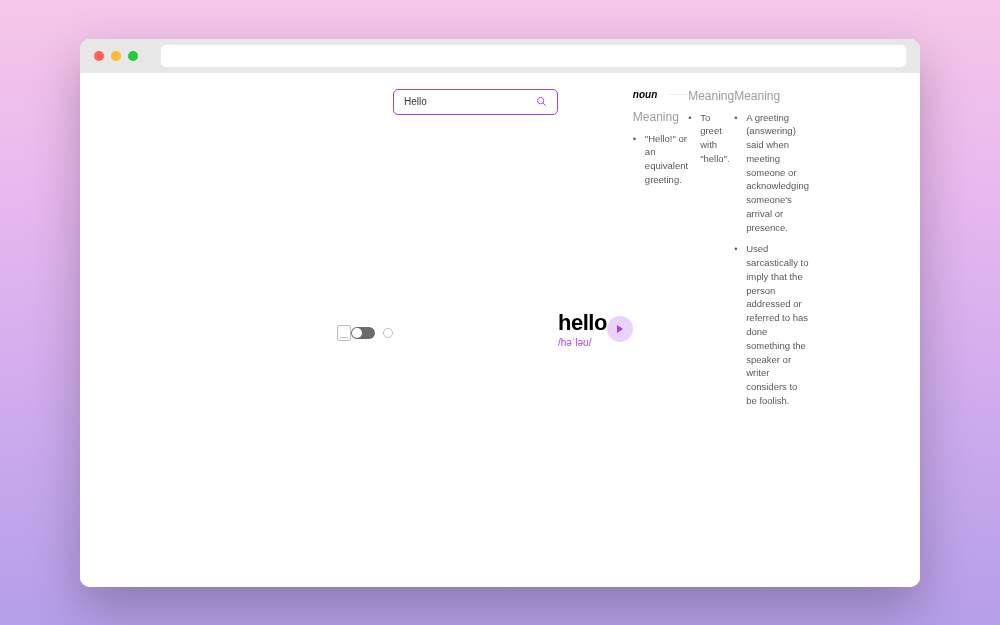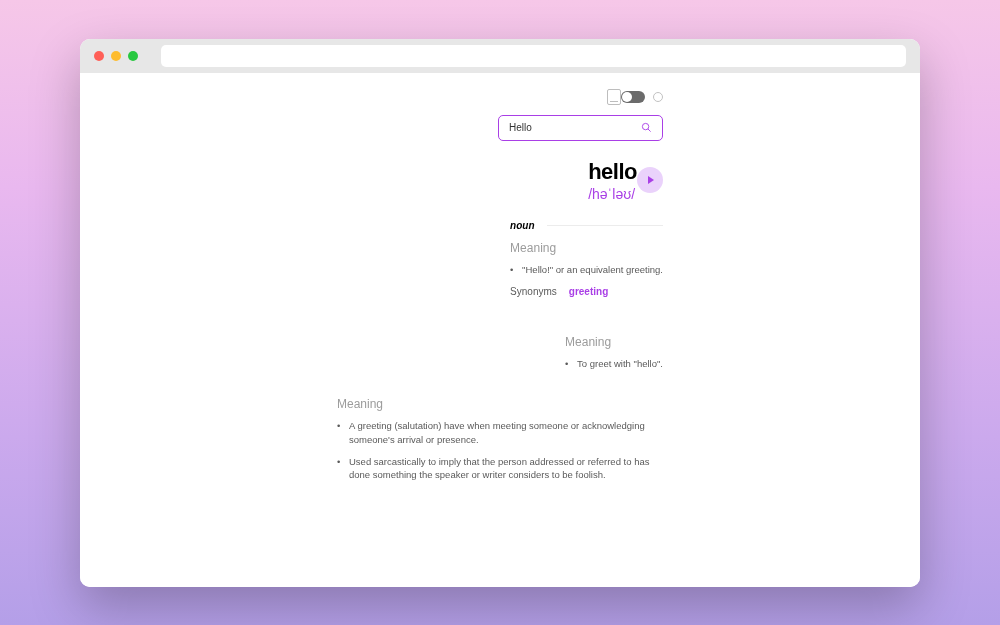--- a/index.html
+++ b/index.html
@@ -46,22 +46,21 @@
   flex: 1;
   background: #fff;
   display: flex;
   justify-content: center;
   padding: 16px 0 0 0;
   overflow: hidden;
 }
 .inner {
   width: 326px;
   display: flex;
-  flex-direction: column;
-  align-items: flex-end;
+  flex-direction: row;
 }
 .toprow {
   display: flex;
   align-items: center;
   justify-content: space-between;
   margin-bottom: 10px;
 }
 .book-icon {
   width: 14px; height: 16px;
   border: 1px solid #bdbdbd;
@@ -120,21 +119,21 @@
   justify-content: space-between;
   margin-bottom: 18px;
 }
 .word {
   font-size: 22px;
   font-weight: 700;
   color: #000;
   letter-spacing: -0.5px;
 }
 .phonetic {
-  font-size: 14px;
+  font-size: 10px;
   color: #a93fe6;
   margin-top: 1px;
 }
 .play {
   width: 26px; height: 26px;
   border-radius: 50%;
   background: #ead2fb;
   display: flex;
   align-items: center;
   justify-content: center;
@@ -245,37 +244,33 @@
 
       <div class="section">
         <div class="pos-row">
           <div class="pos">noun</div>
           <div class="hr"></div>
         </div>
         <div class="meaning-label">Meaning</div>
         <ul class="def-list">
           <li>"Hello!" or an equivalent greeting.</li>
         </ul>
-        <div class="syn-row">
-          <span class="syn-label">Synonyms</span>
-          <span class="syn-val">greeting</span>
-        </div>
       </div>
 
       <div class="section">
         <div class="meaning-label">Meaning</div>
         <ul class="def-list">
           <li>To greet with "hello".</li>
         </ul>
       </div>
 
       <div class="section">
         <div class="meaning-label">Meaning</div>
         <ul class="def-list">
-          <li>A greeting (salutation) have when meeting someone or acknowledging someone's arrival or presence.</li>
+          <li>A greeting (answering) said when meeting someone or acknowledging someone's arrival or presence.</li>
           <li>Used sarcastically to imply that the person addressed or referred to has done something the speaker or writer considers to be foolish.</li>
         </ul>
       </div>
 
       <div class="footer-rule"></div>
 
     </div>
   </div>
 </div>
 

